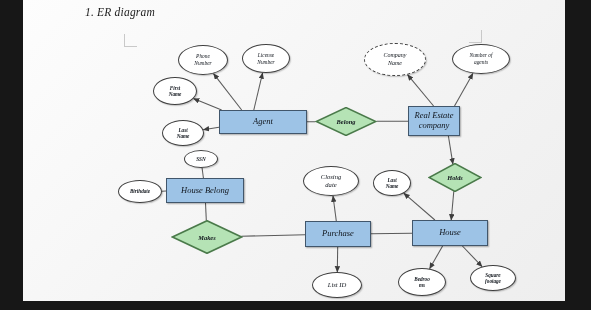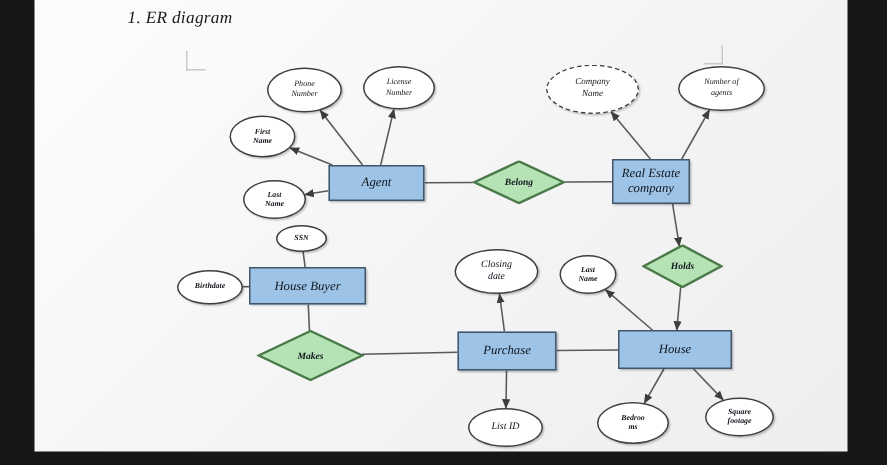--- a/index.html
+++ b/index.html
@@ -85,28 +85,28 @@
           <line x1="313.3" y1="221.0" x2="310.0" y2="196.0" marker-end="url(#ah)"></line>
           <line x1="314.7" y1="247.0" x2="314.3" y2="272.0" marker-end="url(#ah)"></line>
           <line x1="348.0" y1="233.7" x2="389.0" y2="233.3"></line>
           <line x1="411.9" y1="220.0" x2="380.8" y2="193.2" marker-end="url(#ah)"></line>
           <line x1="419.6" y1="246.0" x2="406.6" y2="268.7" marker-end="url(#ah)"></line>
           <line x1="439.4" y1="246.0" x2="459.1" y2="266.6" marker-end="url(#ah)"></line>
         </g>
     </svg>
 
     <div id="nodes">
-        <div class="node entity" style="left: 196px; top: 110px; width: 64px; height: 24px;">
+        <div class="node entity" style="left: 196px; top: 110px; width: 88px; height: 24px;">
           <span>Agent</span>
         </div>
         <div class="node entity" style="left: 385px; top: 106px; width: 52px; height: 30px;">
           <span>Real Estate<br>company</span>
         </div>
         <div class="node entity" style="left: 143px; top: 178px; width: 78px; height: 25px;">
-          <span>House Buyer</span>
+          <span>House Belong</span>
         </div>
         <div class="node entity" style="left: 282px; top: 221px; width: 66px; height: 26px; align-items: center;">
           <span>Purchase</span>
         </div>
         <div class="node entity" style="left: 389px; top: 220px; width: 76px; height: 26px; justify-content: center;">
           <span>House</span>
         </div>
         <div class="node rel" style="left: 292px; top: 107px; width: 62px; height: 29px;">
           <svg class="dia" viewBox="0 0 100 100" preserveAspectRatio="none">
             <polygon points="50,2 98,50 50,98 2,50" fill="#b5e3b5" stroke="#4a7a4a" stroke-width="1.6" vector-effect="non-scaling-stroke"></polygon>

